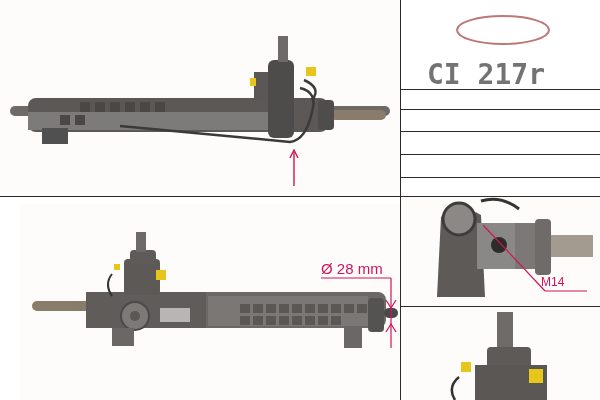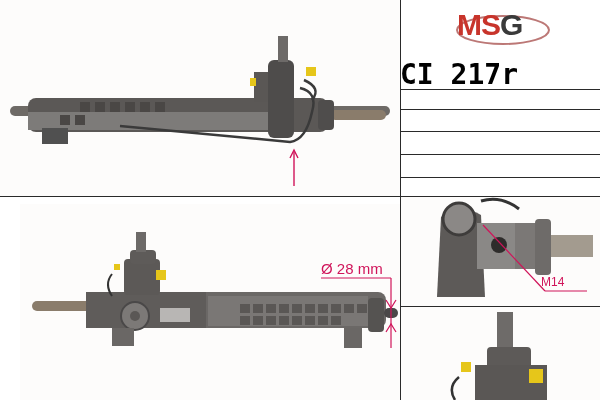--- a/index.html
+++ b/index.html
@@ -4,21 +4,21 @@
 <style>
   html, body { margin: 0; padding: 0; }
   body { width: 600px; height: 400px; background: #ffffff; position: relative; overflow: hidden; font-family: "Liberation Sans", sans-serif; }
   .abs { position: absolute; }
   .panel { position: absolute; overflow: hidden; background: #fdfcfb; }
   .vline { position: absolute; background: #2a2a2a; width: 1px; }
   .hline { position: absolute; background: #2a2a2a; height: 1px; }
   .logo { position: absolute; left: 455px; top: 8px; width: 100px; height: 36px; }
   .logo-text { position: absolute; left: 2px; top: 0px; font-family: "Liberation Sans", sans-serif; font-weight: bold; font-size: 30px; letter-spacing: -1px; color: #c8342b; }
   .logo-text .g { color: #3a3a3a; }
-  .part-no { position: absolute; left: 400px; width: 172px; top: 58px; text-align: left; font-family: "DejaVu Sans Mono", monospace; font-weight: bold; font-size: 28px; color: #000000; }
+  .part-no { position: absolute; left: 400px; width: 172px; top: 58px; text-align: center; font-family: "DejaVu Sans Mono", monospace; font-weight: bold; font-size: 28px; color: #737373; }
   .annot { position: absolute; color: #d0145a; font-family: "Liberation Sans", sans-serif; font-size: 15px; }
 </style>
 </head>
 <body>
 
 <div class="panel" style="left:0;top:0;width:400px;height:196px;">
   <svg width="400" height="196" viewBox="0 0 400 196">
     <rect width="400" height="196" fill="#fdfcfb"></rect>
 
     <rect x="10" y="106" width="380" height="10" rx="5" fill="#6e6a66"></rect>
@@ -146,21 +146,20 @@
 <div class="hline" style="left:400px;top:89px;width:200px;"></div>
 <div class="hline" style="left:400px;top:109px;width:200px;"></div>
 <div class="hline" style="left:400px;top:131px;width:200px;"></div>
 <div class="hline" style="left:400px;top:154px;width:200px;"></div>
 <div class="hline" style="left:400px;top:177px;width:200px;"></div>
 
 <div class="logo">
   <svg class="abs" style="left:0;top:0" width="100" height="40">
     <ellipse cx="48" cy="22" rx="46" ry="14" fill="none" stroke="#8f1e1a" stroke-width="2" opacity="0.6"></ellipse>
   </svg>
-  <span class="logo-text"><span>MS</span><span class="g">G</span></span>
 </div>
 
 <div class="part-no">CI 217r</div>
 
 <svg class="abs" style="left:286px;top:148px" width="16" height="40">
   <line x1="8" y1="38" x2="8" y2="4" stroke="#d0145a" stroke-width="1.4"></line>
   <path d="M4 10 L8 2 L12 10" stroke="#d0145a" stroke-width="1.4" fill="none"></path>
 </svg>
 
 </body></html>

